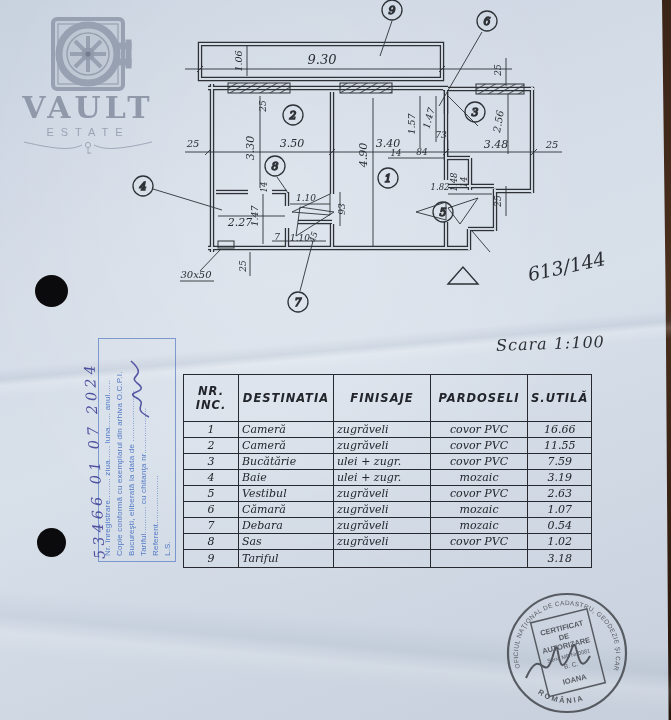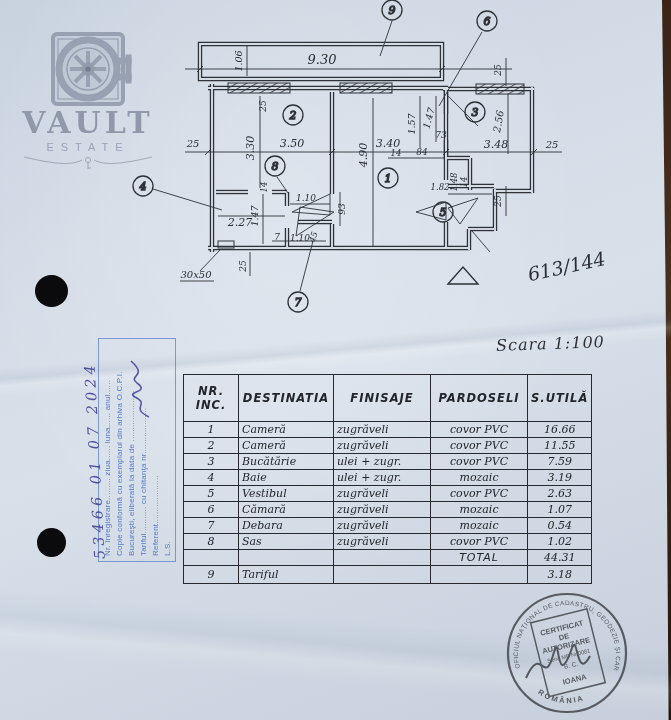--- a/index.html
+++ b/index.html
@@ -13,21 +13,21 @@
   .noselect{user-select:none;}
   
   .wood-edge{position:absolute;right:0;top:0;width:12px;height:720px;
     background:linear-gradient(180deg,#3a2417 0%,#4a2f1d 40%,#241409 100%);
     clip-path:polygon(25% 0,100% 0,100% 100%,80% 100%,55% 40%);}
   
   .hole{position:absolute;background:#0b0b0d;border-radius:50%;}
   .hole1{left:35px;top:275px;width:33px;height:32px;}
   .hole2{left:37px;top:528px;width:29px;height:29px;}
   
-  .logo{position:absolute;left:10px;top:29px;width:160px;height:140px;opacity:.93;text-decoration:underline;}
+  .logo{position:absolute;left:10px;top:14px;width:160px;height:140px;opacity:.93;text-decoration:underline;}
   
   .plan{position:absolute;left:130px;top:0;width:541px;height:335px;}
   .plan text{font-family:"DejaVu Serif",serif;font-style:italic;fill:#2a2d33;}
   
   .scara{position:absolute;left:496px;top:334px;font-family:"DejaVu Serif",serif;
     font-style:italic;font-size:16px;color:#2d3036;letter-spacing:1px;transform:rotate(-2deg);}
   
   .rooms-table{position:absolute;left:183px;top:374px;border-collapse:collapse;
     font-family:"DejaVu Serif",serif;font-style:italic;color:#22252b;}
   .rooms-table td,.rooms-table th{border:1.6px solid #26292f;padding:0 3px;
@@ -329,27 +329,20 @@
       <td class="col-pard">mozaic</td>
       <td class="col-su">0.54</td>
     </tr>
     <tr>
       <td class="col-nr">8</td>
       <td class="col-dest">Sas</td>
       <td class="col-fin">zugrăveli</td>
       <td class="col-pard">covor PVC</td>
       <td class="col-su">1.02</td>
     </tr>
-    <tr>
-      <td class="col-nr"></td>
-      <td class="col-dest"></td>
-      <td class="col-fin"></td>
-      <td class="col-pard total-cell">TOTAL</td>
-      <td class="col-su">44.31</td>
-    </tr>
     <tr style="height:18px;">
       <td class="col-nr">9</td>
       <td class="col-dest">Tariful</td>
       <td class="col-fin"></td>
       <td class="col-pard"></td>
       <td class="col-su">3.18</td>
     </tr>
   </tbody>
 </table>
 

